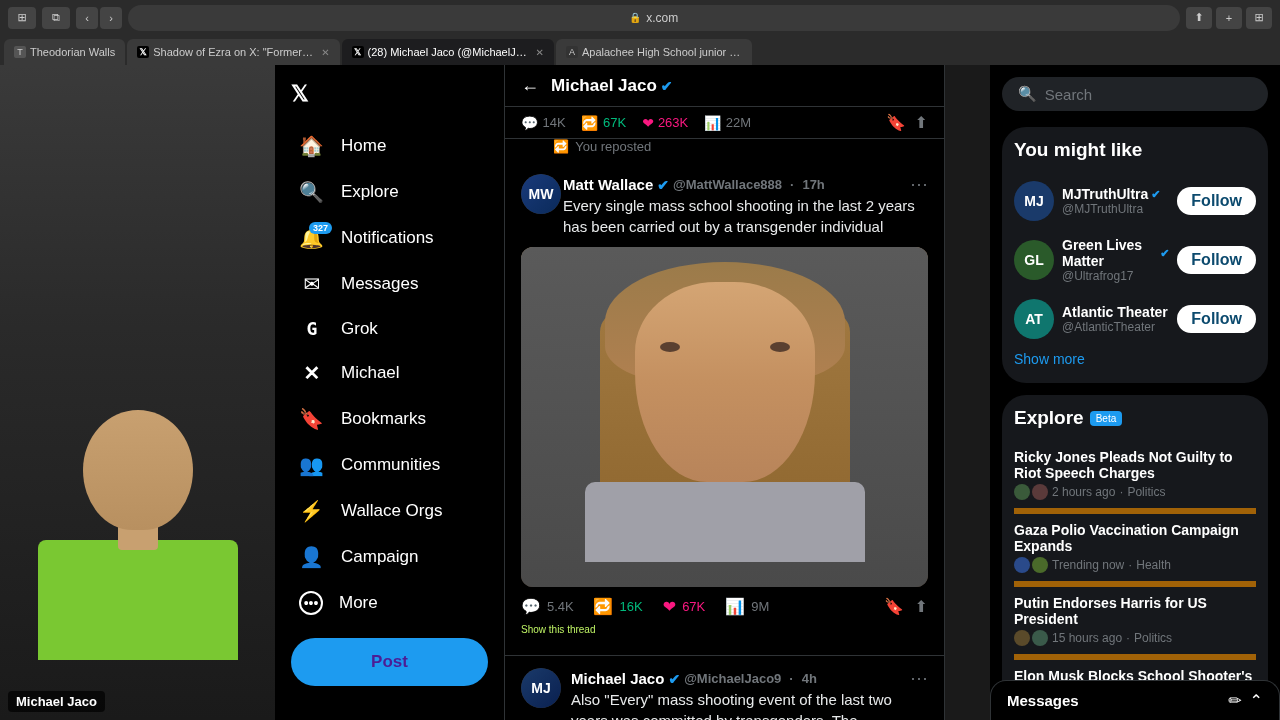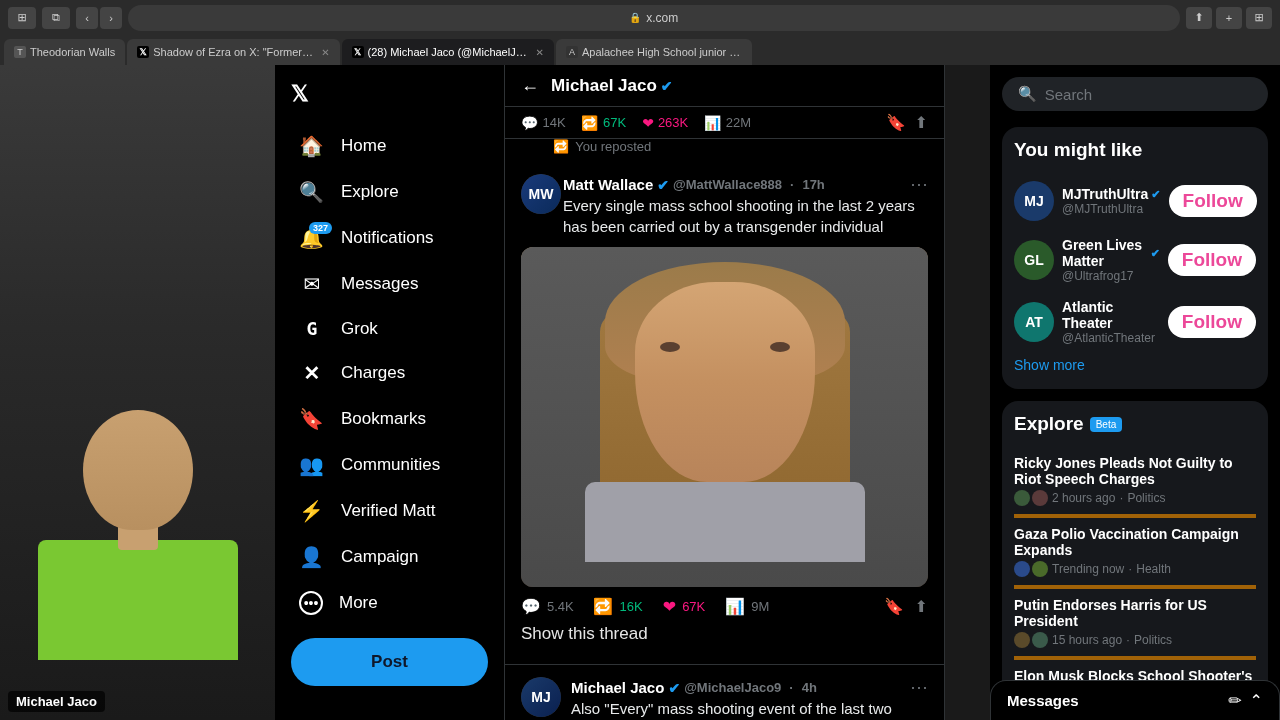--- a/index.html
+++ b/index.html
@@ -173,21 +173,21 @@
       font-weight: bold;
       border-radius: 10px;
       padding: 1px 4px;
       min-width: 16px;
       text-align: center;
     }
 
     .post-btn {
       margin: 12px 16px;
       background: #1d9bf0;
-      color: #0f172a;
+      color: #4c1d95;
       border: none;
       border-radius: 30px;
       padding: 14px;
       font-size: 17px;
       font-weight: 700;
       cursor: pointer;
       text-align: center;
     }
 
     
@@ -316,22 +316,22 @@
     .action-count { font-size: 13px; }
     .stat {
       display: flex;
       align-items: center;
       gap: 4px;
       color: #71767b;
       font-size: 13px;
     }
 
     .show-thread {
-      color: #e5e5e5;
-      font-size: 17px;
+      color: #bef264;
+      font-size: 10px;
       padding: 8px 0;
       cursor: pointer;
     }
 
     
     .right-sidebar {
       position: absolute;
       top: 65px;
       right: 0;
       width: 290px;
@@ -348,21 +348,21 @@
       display: flex;
       align-items: center;
       gap: 8px;
       margin-bottom: 16px;
     }
     .search-icon { color: #71767b; font-size: 15px; }
     .search-text { color: #71767b; font-size: 15px; }
 
     .widget {
       background: #16181c;
-      border-radius: 16px;
+      border-radius: 24px;
       padding: 12px;
       margin-bottom: 12px;
     }
     .widget-title {
       color: #fff;
       font-size: 19px;
       font-weight: 700;
       margin-bottom: 12px;
     }
 
@@ -388,25 +388,25 @@
       color: #fff;
       font-size: 14px;
       font-weight: 700;
       display: flex;
       align-items: center;
       gap: 3px;
     }
     .suggest-handle { color: #71767b; font-size: 12px; }
     .follow-btn {
       background: #fff;
-      color: #ec4899;
+      color: #0c4a6e;
       border: none;
       border-radius: 20px;
       padding: 5px 14px;
-      font-size: 19px;
+      font-size: 16px;
       font-weight: 700;
       cursor: pointer;
     }
 
     .show-more {
       color: #1d9bf0;
       font-size: 14px;
       cursor: pointer;
       padding: 4px 0;
     }
@@ -415,21 +415,21 @@
     .beta-badge {
       background: #1d9bf0;
       color: #fff;
       font-size: 10px;
       padding: 2px 6px;
       border-radius: 4px;
       margin-left: 6px;
     }
     .explore-item {
       padding: 8px 0;
-      border-bottom: 4px solid #a16207;
+      border-bottom: 6px solid #a16207;
     }
     .explore-item:last-child { border-bottom: none; }
     .explore-title {
       color: #fff;
       font-size: 14px;
       font-weight: 700;
       margin-bottom: 3px;
     }
     .explore-meta {
       color: #71767b;
@@ -601,33 +601,33 @@
   <div class="nav-item">
     <span class="nav-icon">✉</span>
     <span class="nav-label">Messages</span>
   </div>
   <div class="nav-item">
     <span class="nav-icon" style="font-weight:900; font-size:18px; font-family:monospace;">G</span>
     <span class="nav-label">Grok</span>
   </div>
   <div class="nav-item">
     <span class="nav-icon" style="font-weight:900;">✕</span>
-    <span class="nav-label">Charges</span>
+    <span class="nav-label">Michael</span>
   </div>
   <div class="nav-item">
     <span class="nav-icon">🔖</span>
     <span class="nav-label">Bookmarks</span>
   </div>
   <div class="nav-item">
     <span class="nav-icon">👥</span>
     <span class="nav-label">Communities</span>
   </div>
   <div class="nav-item">
     <span class="nav-icon">⚡</span>
-    <span class="nav-label">Verified Matt</span>
+    <span class="nav-label">Wallace Orgs</span>
   </div>
   <div class="nav-item">
     <span class="nav-icon">👤</span>
     <span class="nav-label">Campaign</span>
   </div>
   <div class="nav-item">
     <span class="nav-icon" style="width:24px;height:24px;border:2px solid #fff;border-radius:50%;display:flex;align-items:center;justify-content:center;font-size:14px;">•••</span>
     <span class="nav-label">More</span>
   </div>
 

